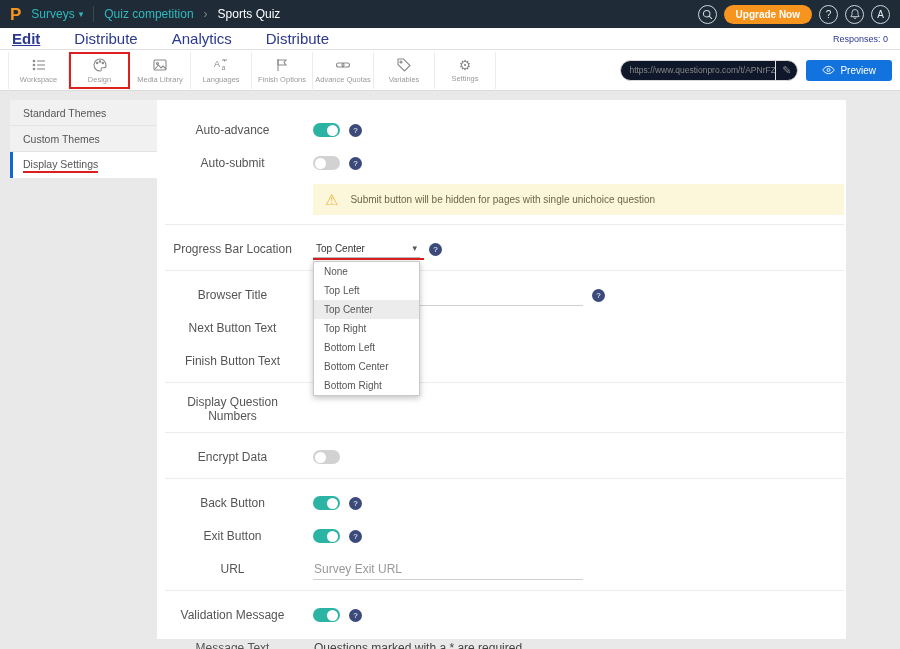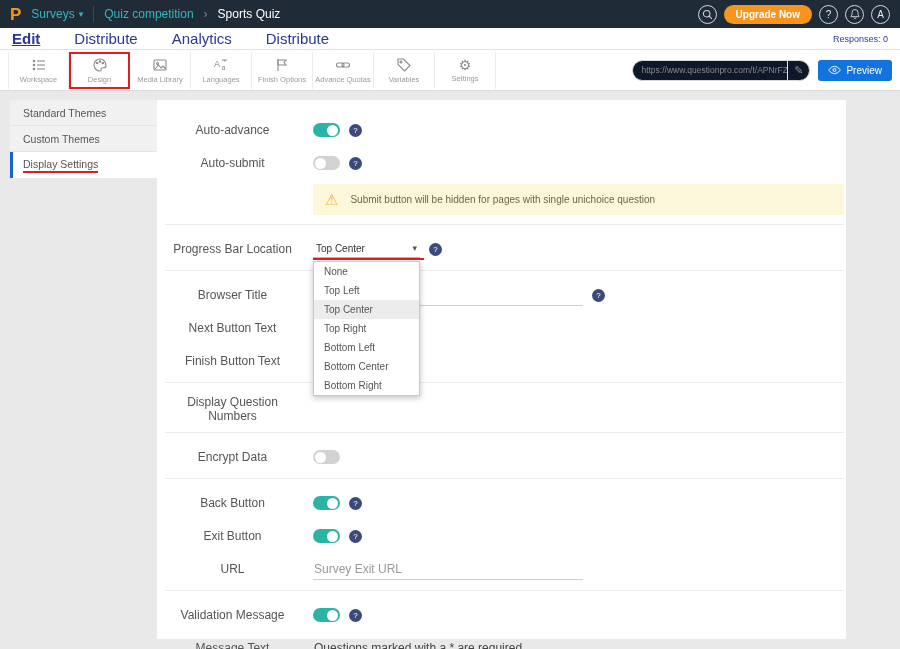--- a/index.html
+++ b/index.html
@@ -36,21 +36,21 @@
   .tool-item .tlabel { font-size:7.5px; color:#9a9a9a; white-space:nowrap; }
   .tool-item svg { stroke:#8a8a8a; fill:none; stroke-width:1.1; }
   .tool-item .glyph { font-size:14px; color:#8a8a8a; line-height:1; }
   .tool-item.annotated { border:2px solid #dd1f1f !important; }
   .url-box { margin-left:auto; width:178px; height:21px; border:1px solid #d8d8d8; border-radius:11px;
              display:flex; align-items:center; overflow:hidden; background:#0f172a; }
   .url-text { flex:1; font-size:8.5px; color:#888; padding:0 8px; white-space:nowrap; overflow:hidden; }
   .url-edit { width:22px; height:100%; border-left:1px solid #e2e2e2; display:flex; align-items:center;
               justify-content:center; color:#8a8a8a; font-size:11px; cursor:pointer; }
   .preview-btn { margin-left:8px; background:#1273de; color:#fff; border:none; border-radius:3px;
-                 font-size:10px; padding:5px 10px; display:flex; align-items:center; gap:5px; cursor:pointer; }
+                 font-size:10px; padding:5px 16px; display:flex; align-items:center; gap:5px; cursor:pointer; }
   .preview-btn svg { stroke:#fff; fill:none; stroke-width:1.2; }
 
   
   .main { display:flex; align-items:stretch; padding:9px 54px 10px 10px; height:558px; }
   .sidebar { width:147px; flex:0 0 147px; }
   .side-item { height:26px; display:flex; align-items:center; padding-left:13px; background:#f1f1f1;
                color:#555; font-size:10.5px; border-bottom:1px solid #e4e4e4; cursor:pointer; }
   .side-item.active { background:#ffffff; border-left:3px solid #1464d8; padding-left:10px; border-bottom:none; }
   .side-item.active .slabel { border-bottom:2px solid #dd1f1f; padding-bottom:1px; }
 

